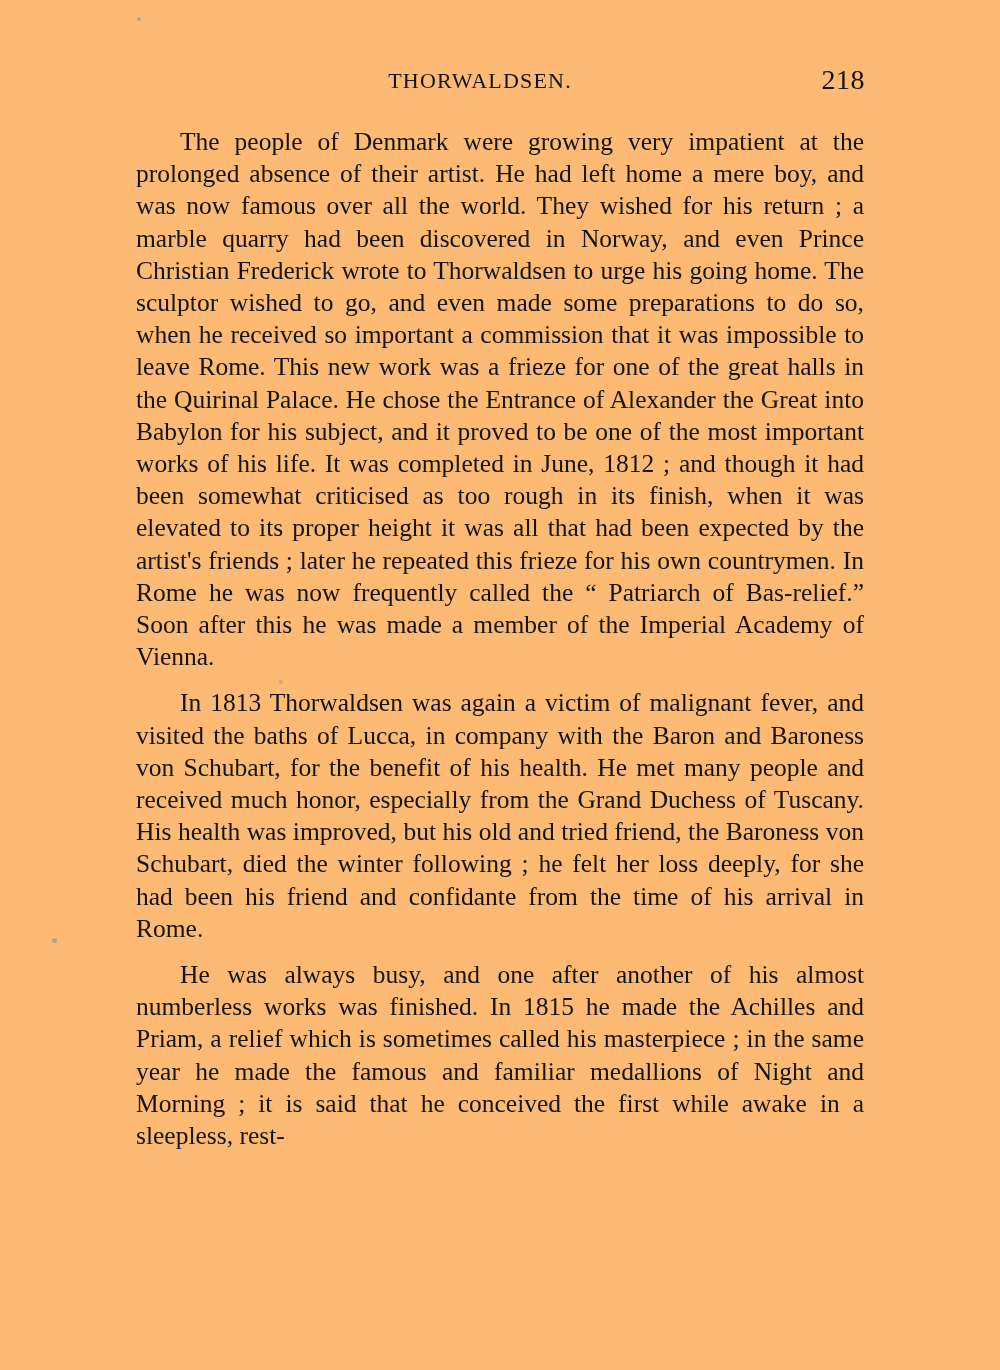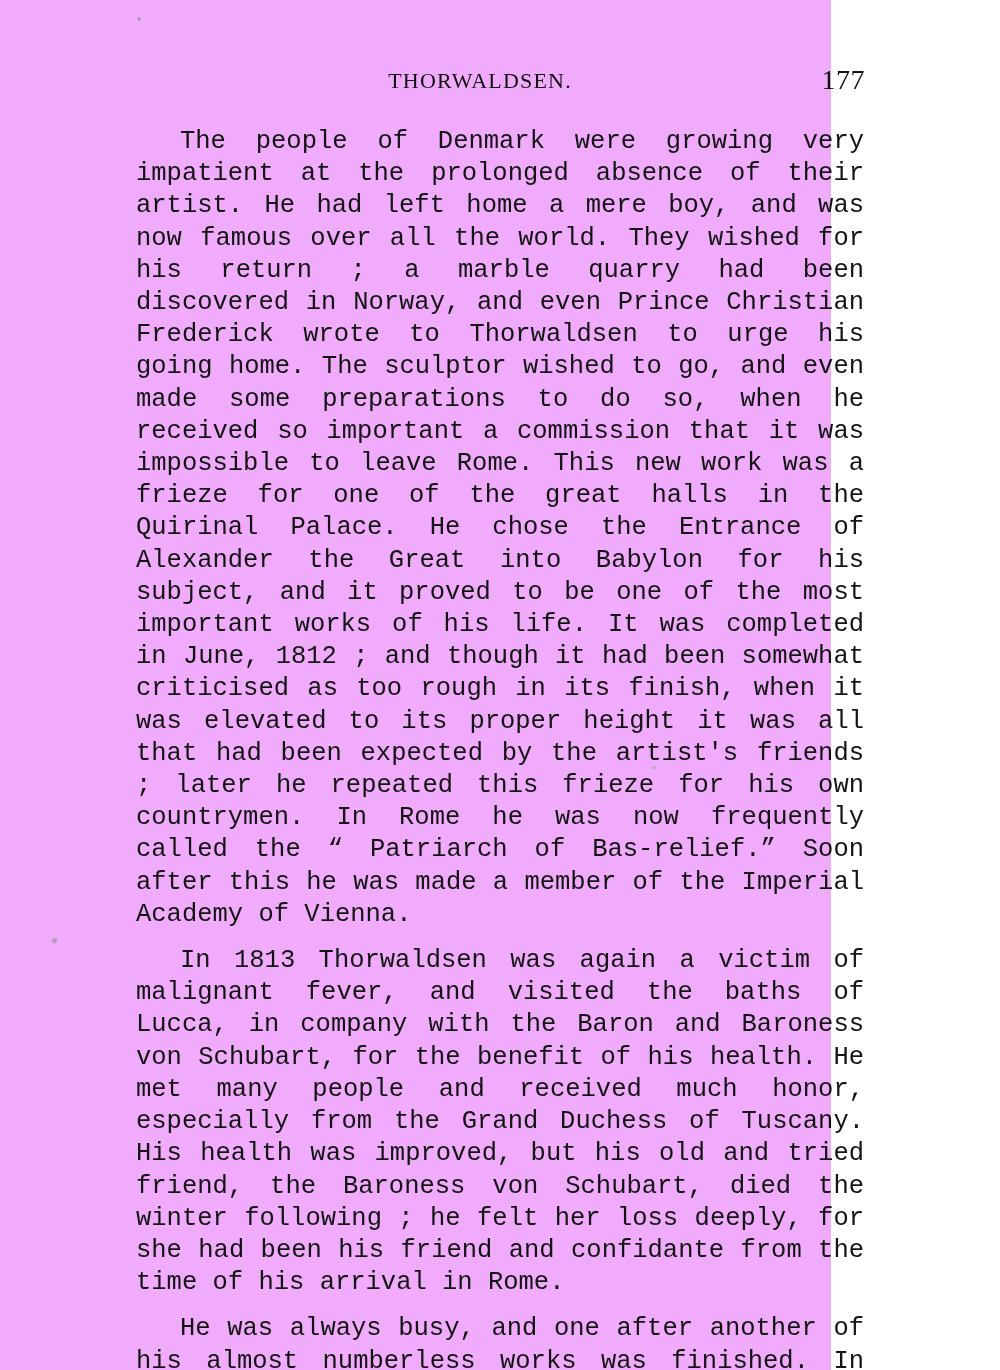--- a/index.html
+++ b/index.html
@@ -11,23 +11,23 @@
     width: 1000px;
     height: 1370px;
     font-family: "Liberation Serif", serif;
     color: #111111;
     position: relative;
     overflow: hidden;
   }
   .page {
     position: absolute;
     top: 0; left: 0;
-    width: 831px;
+    width: 1000px;
     height: 1370px;
-    background: #f0abfc;
+    background: #fdba74;
   }
   .header {
     position: absolute;
     top: 68px;
     left: 135px;
     width: 730px;
     height: 34px;
   }
   .header-title {
     position: absolute;
@@ -56,21 +56,20 @@
   }
   .para {
     margin: 0 0 0 0;
     font-size: 25.5px;
     line-height: 32.2px;
     text-align: justify;
     text-justify: inter-word;
     color: #141414;
     text-indent: 44px;
     hyphens: none;
-    font-family: Liberation Mono, monospace;
   }
   .para + .para {
     margin-top: 14px;
   }
   
   .speck {
     position: absolute;
     background: #9a9a9a;
     border-radius: 50%;
     opacity: 0.75;
@@ -85,21 +84,21 @@
 
 <div class="page">
 
   <div class="speck speck-1"></div>
   <div class="speck speck-2"></div>
   <div class="speck speck-3"></div>
   <div class="speck speck-4"></div>
 
   <div class="header">
     <div class="header-title">THORWALDSEN.</div>
-    <div class="page-number">177</div>
+    <div class="page-number">218</div>
   </div>
 
   <div class="body-text">
     <p class="para">The people of Denmark were growing very impatient at the prolonged absence of their artist.   He had left home a mere boy, and was now famous over all the world.   They wished for his return ; a marble quarry had been discovered in Norway, and even Prince Christian Frederick wrote to Thorwaldsen to urge his going home.   The sculptor wished to go, and even made some preparations to do so, when he received so important a commission that it was impossible to leave Rome.   This new work was a frieze for one of the great halls in the Quirinal Palace.   He chose the Entrance of Alexander the Great into Babylon for his subject, and it proved to be one of the most important works of his life.   It was completed in June, 1812 ; and though it had been somewhat criticised as too rough in its finish, when it was elevated to its proper height it was all that had been expected by the artist's friends ; later he repeated this frieze for his own countrymen.   In Rome he was now frequently called the “ Patriarch of Bas-relief.”   Soon after this he was made a member of the Imperial Academy of Vienna.</p>
     <p class="para">In 1813 Thorwaldsen was again a victim of malignant fever, and visited the baths of Lucca, in company with the Baron and Baroness von Schubart, for the benefit of his health.   He met many people and received much honor, especially from the Grand Duchess of Tuscany.   His health was improved, but his old and tried friend, the Baroness von Schubart, died the winter following ; he felt her loss deeply, for she had been his friend and confidante from the time of his arrival in Rome.</p>
     <p class="para">He was always busy, and one after another of his almost numberless works was finished.   In 1815 he made the Achilles and Priam, a relief which is sometimes called his masterpiece ; in the same year he made the famous and familiar medallions of Night and Morning ; it is said that he conceived the first while awake in a sleepless, rest-</p>
   </div>
 
 </div>
 

